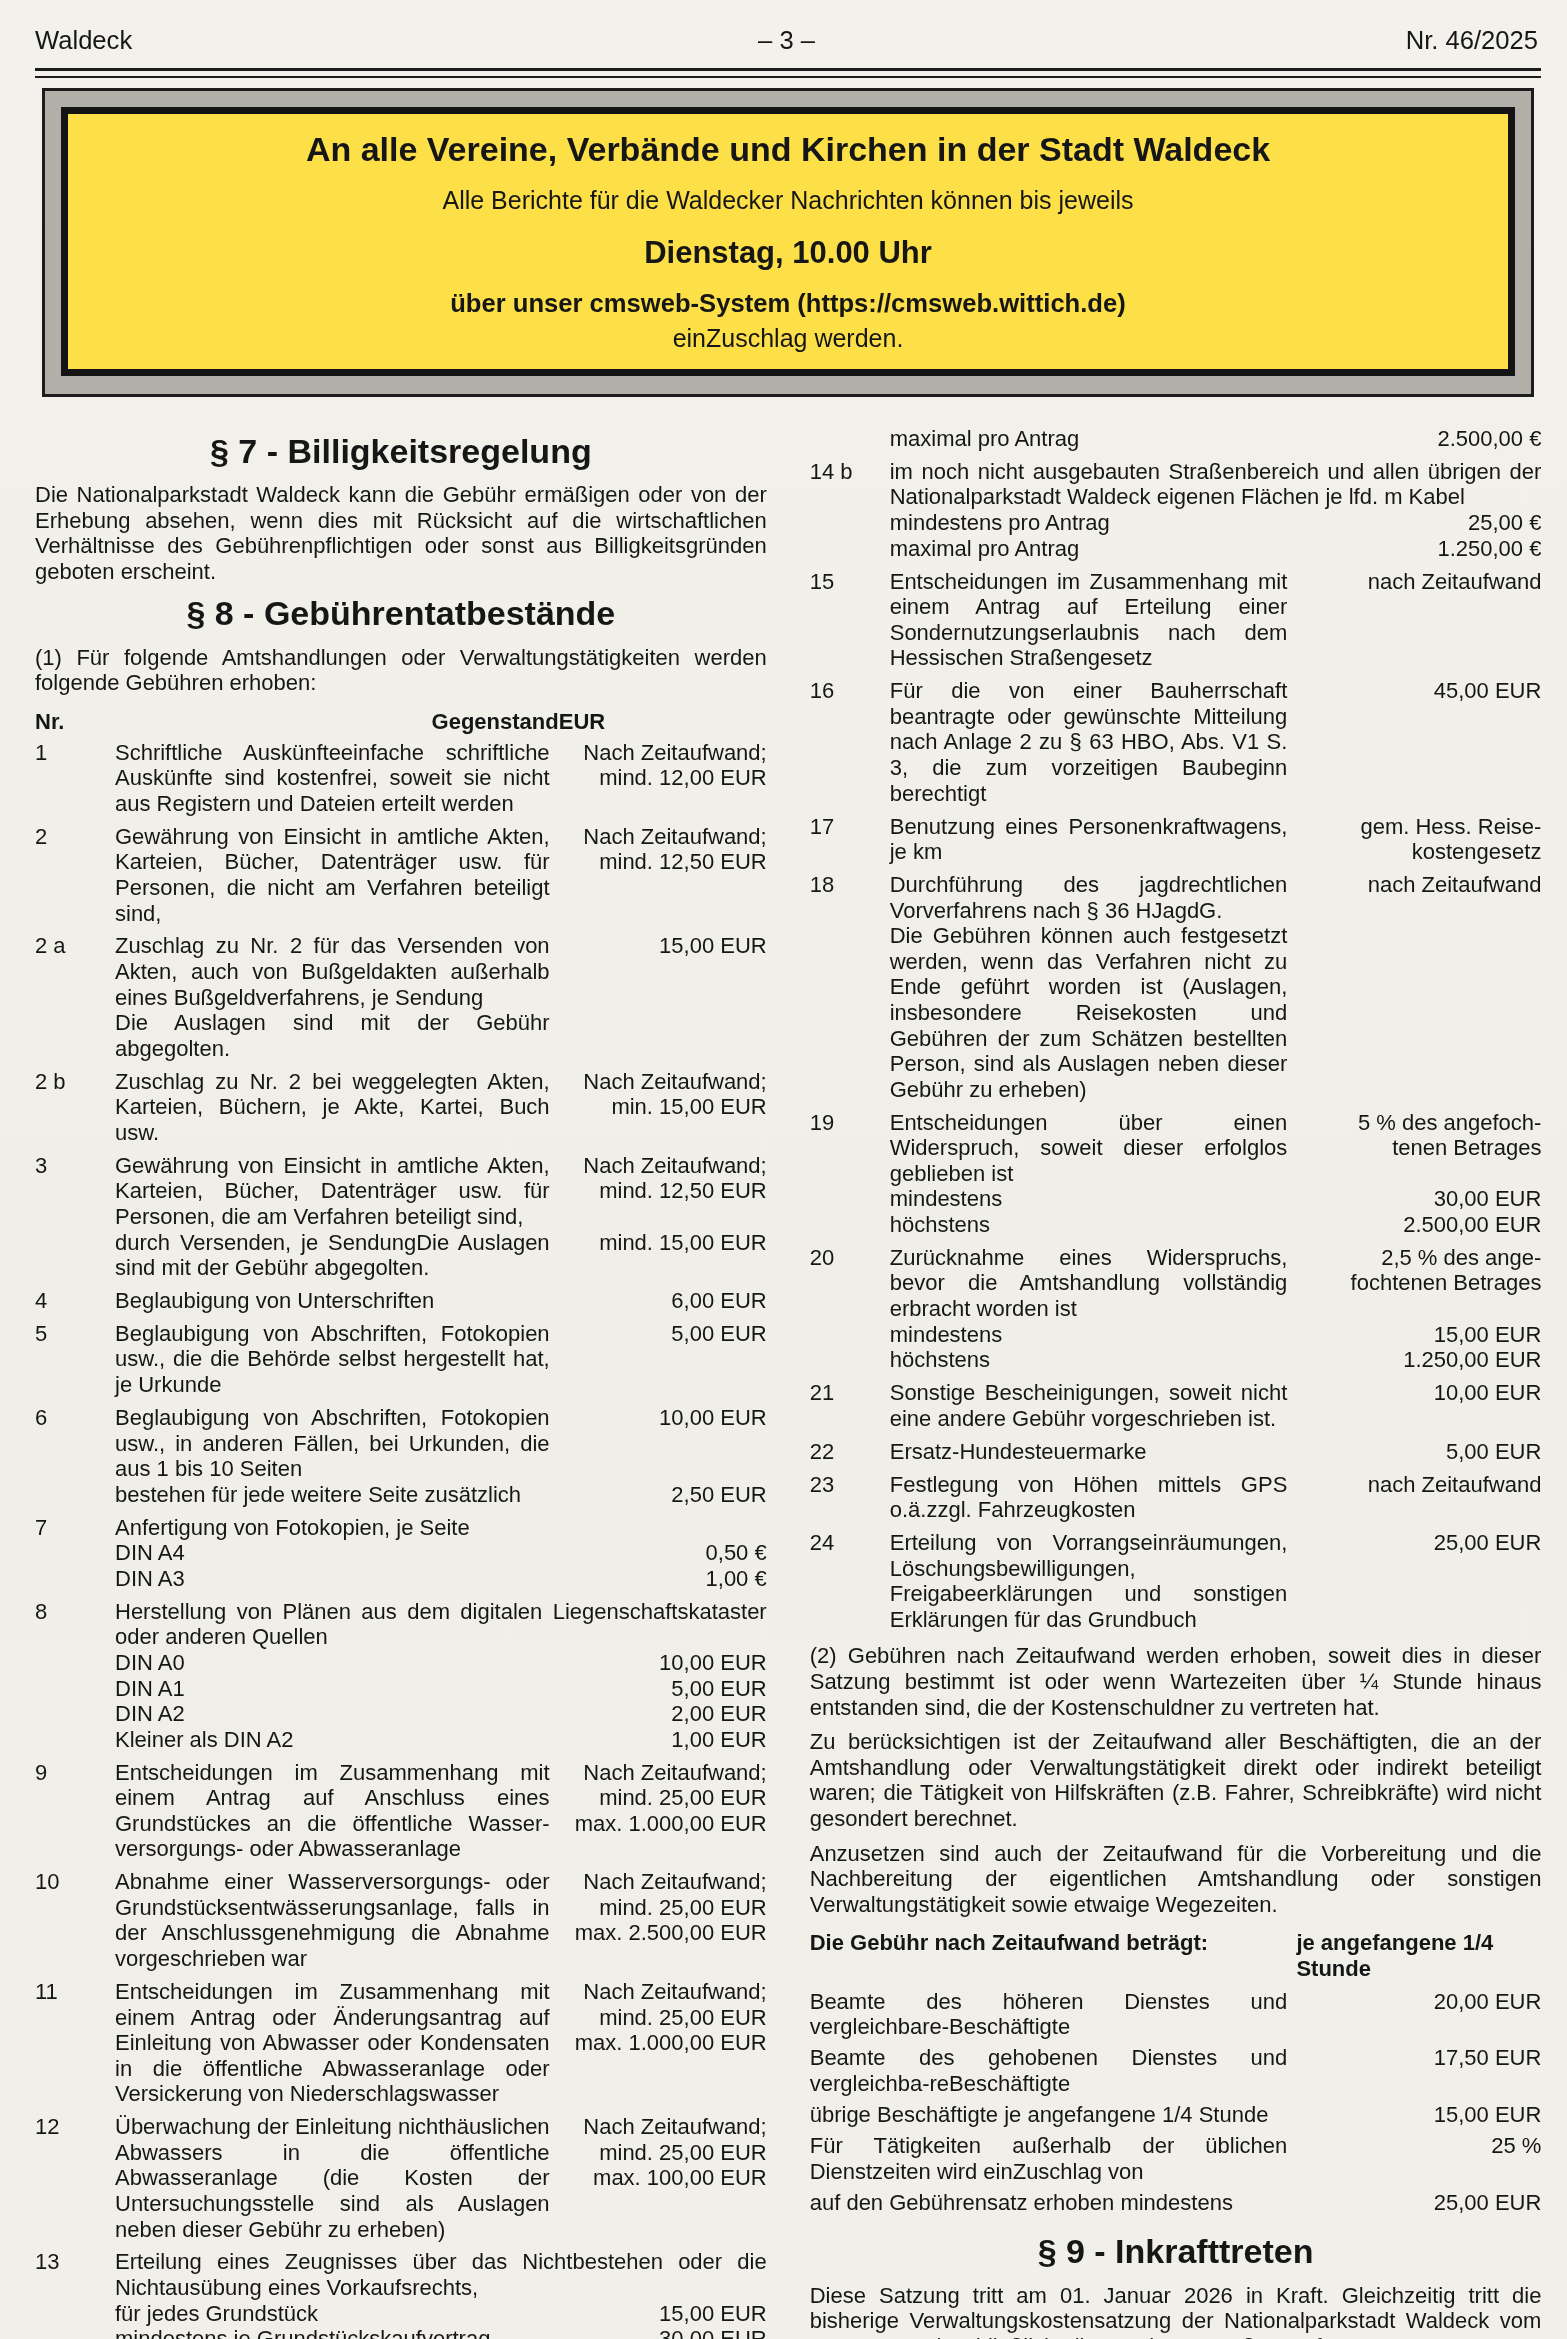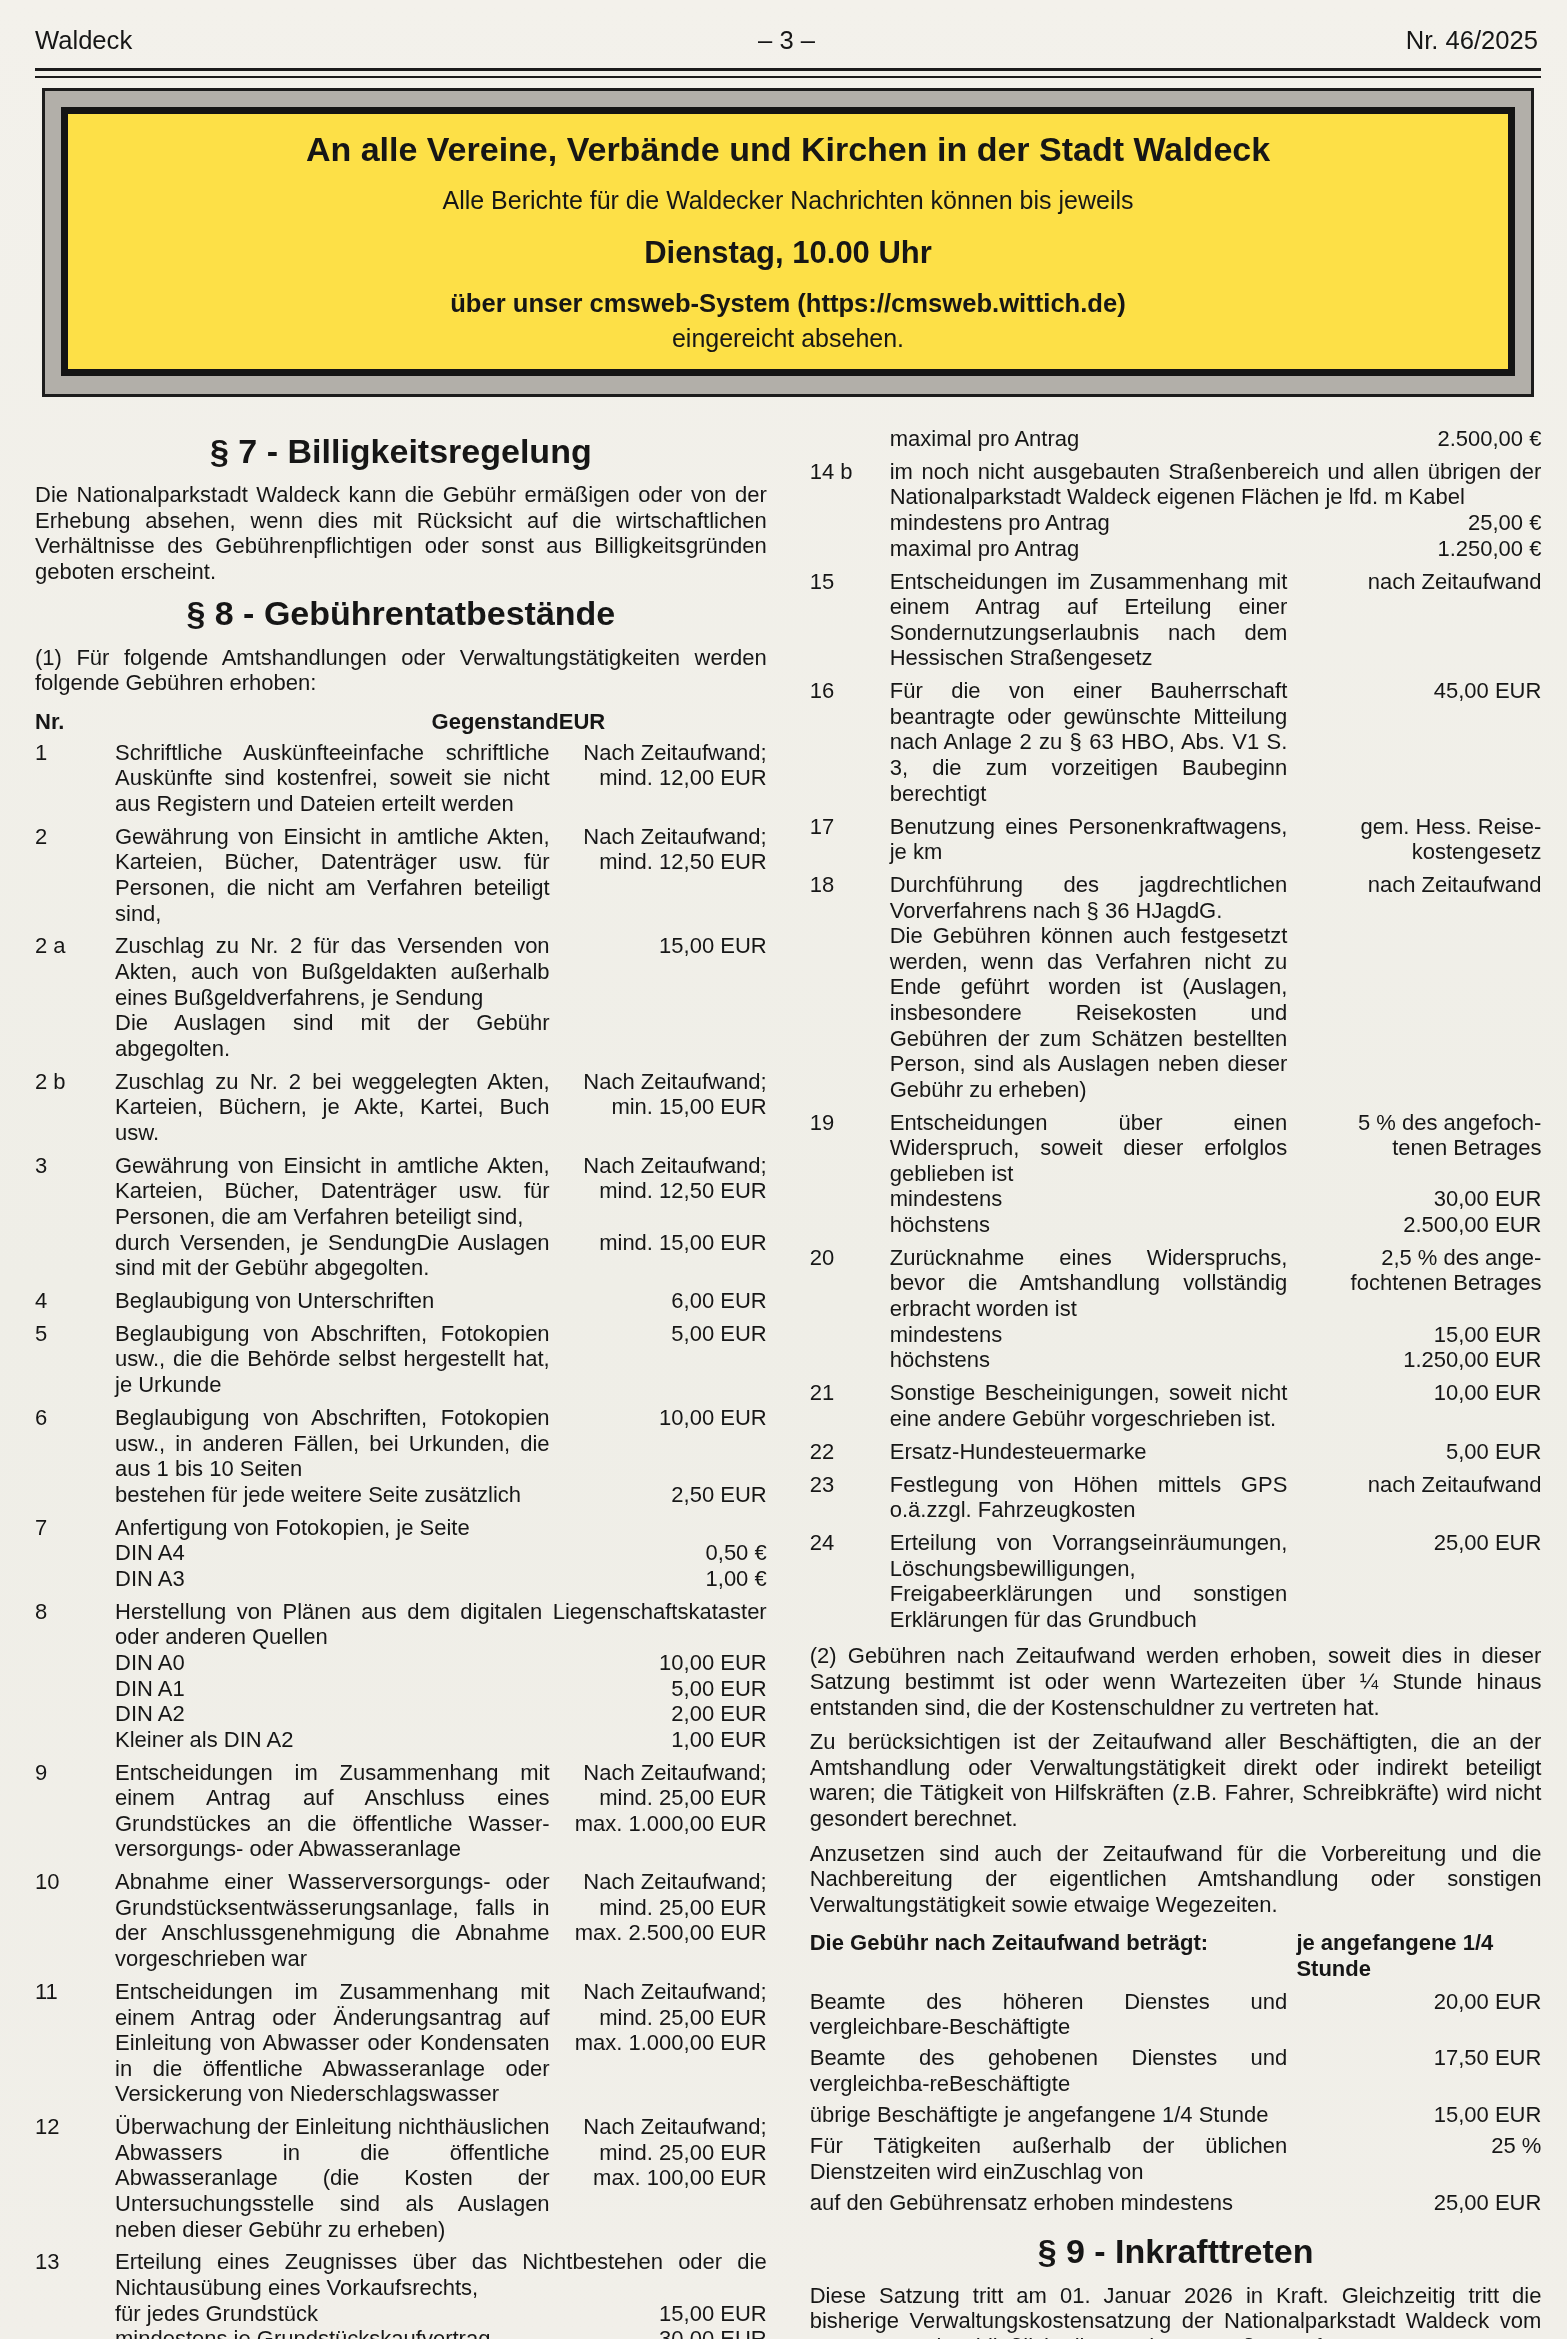--- a/index.html
+++ b/index.html
@@ -77,21 +77,21 @@
     <span>Nr. 46/2025</span>
   </div>
   <div class="dblrule"></div>
 
   <div class="notice-outer">
     <div class="notice-inner">
       <p class="notice-title">An alle Vereine, Verbände und Kirchen in der Stadt Waldeck</p>
       <p class="notice-sub">Alle Berichte für die Waldecker Nachrichten können bis jeweils</p>
       <p class="notice-day">Dienstag, 10.00 Uhr</p>
       <p class="notice-sys">über unser cmsweb-System (https://cmsweb.wittich.de)</p>
-      <p class="notice-end">eingereicht absehen.</p>
+      <p class="notice-end">einZuschlag werden.</p>
     </div>
   </div>
 
   <div class="columns">
 
     <div class="col col-left">
       <div class="sec-title">§ 7 - Billigkeitsregelung</div>
       <p class="para">Die Nationalparkstadt Waldeck kann die Gebühr ermäßigen oder von der Erhebung absehen, wenn dies mit Rücksicht auf die wirtschaftlichen Verhältnisse des Gebührenpflichtigen oder sonst aus Billigkeitsgründen geboten erscheint.</p>
 
       <div class="sec-title">§ 8 - Gebührentatbestände</div>

